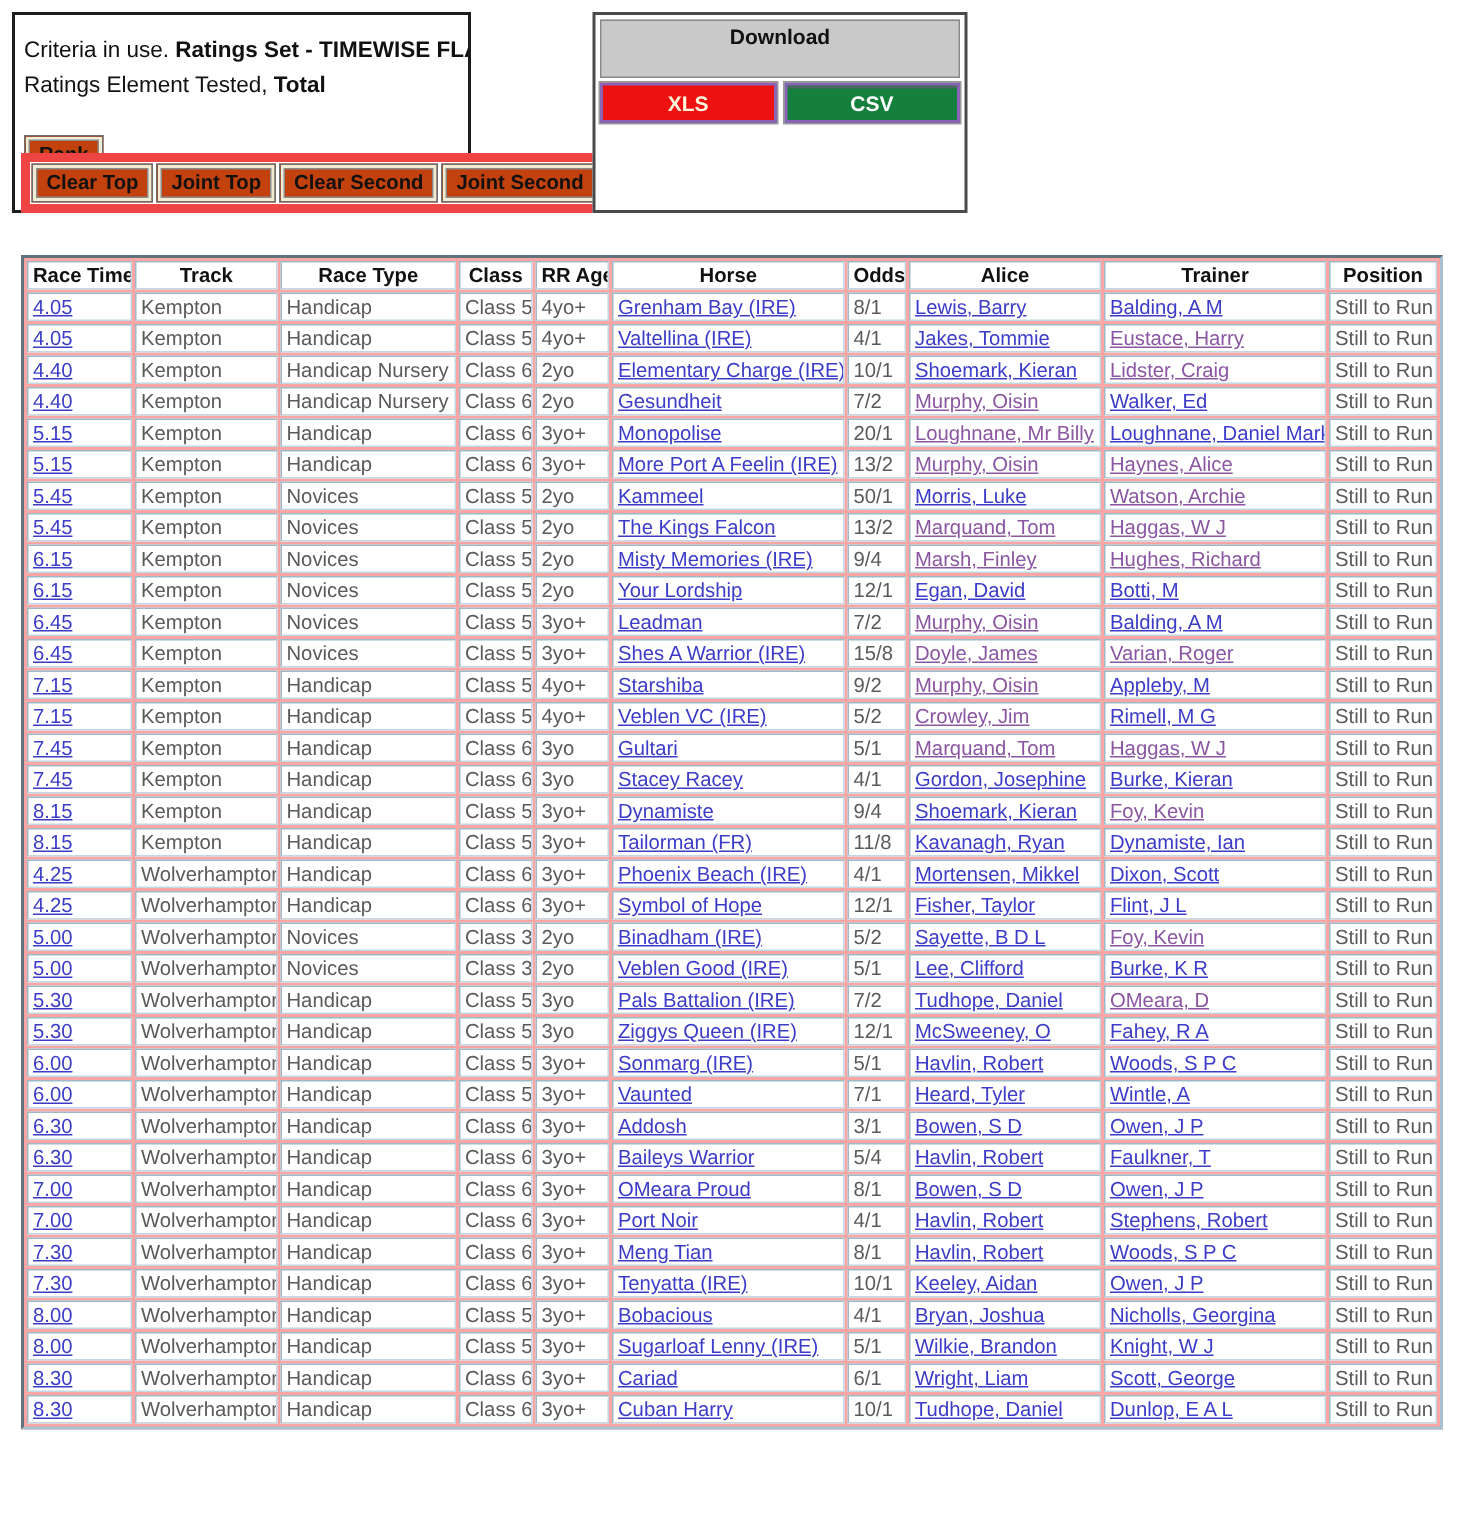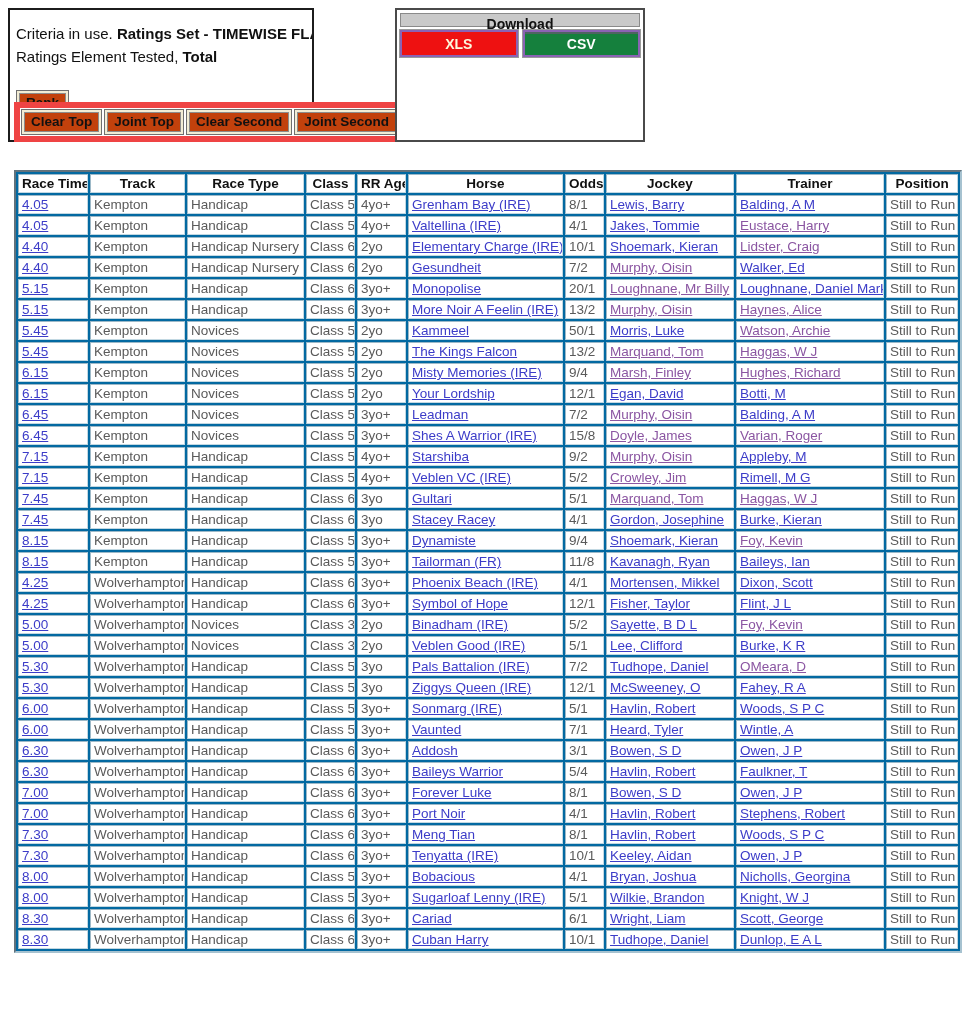--- a/index.html
+++ b/index.html
@@ -37,36 +37,36 @@
     display:inline-flex;border:6px solid #ef4444;padding:1px;background:#fff;
   }
   .choice-row .btn-beige{margin-right:2px;}
   .choice-row .btn-beige:last-child{margin-right:13px;}
   
   .download-box{
     position:absolute;left:395px;top:8px;width:250px;height:134px;
     border:2px solid #4a4a4a;background:#fff;
   }
   .download-bar{
-    margin:3px;height:14px;background:#c9c9c9;border:1px solid #8a8a8a;
+    margin:3px;height:39px;background:#c9c9c9;border:1px solid #8a8a8a;
     font-weight:bold;font-size:14px;color:#111;text-align:center;line-height:21px;
   }
   .dl-row{display:flex;gap:5px;margin:1px 3px 0 3px;border-radius:11px;}
   .dl-btn{
     flex:1;height:27px;font-weight:bold;font-size:14px;text-align:center;line-height:22px;
     border:2px solid #8a63b4;outline:1px solid #9a9a9a;cursor:pointer;
     font-family:"Liberation Sans", sans-serif;
   }
   .dl-xls{background:#ee1111;color:#fdf8dc;}
   .dl-csv{background:#000000;color:#ffffff;box-shadow:inset 0 2px 0 #4e6462;}
   
   table.race-table{
     position:absolute;left:14px;top:170px;width:944px;
     table-layout:fixed;border-collapse:separate;border-spacing:2px;
-    background:#0369a1;
+    background:#fca5a5;
     border:2px solid;border-color:#62727c #a6c2d0 #a6c2d0 #62727c;
   }
   .race-table th,.race-table td{
     border:1px solid;border-color:#9db9c8 #c2d8e2 #c2d8e2 #9db9c8;
     padding:1px 3px;height:19px;font-size:13.5px;
     white-space:nowrap;overflow:hidden;background:#fff;
   }
   .race-table th{font-weight:bold;color:#111;text-align:center;}
   .race-table td{color:#5a5a5a;text-align:left;}
   .race-table a{color:var(--link);text-decoration:underline;}
@@ -118,21 +118,21 @@
   </colgroup>
   <thead>
     <tr>
         <th>Race Time</th>
         <th>Track</th>
         <th>Race Type</th>
         <th>Class</th>
         <th>RR Age</th>
         <th>Horse</th>
         <th>Odds</th>
-        <th>Jockey</th>
+        <th>Alice</th>
         <th>Trainer</th>
         <th>Position</th>
       </tr>
   </thead>
   <tbody>
       <tr>
         <td><a href="#">4.05</a></td>
         <td>Kempton</td>
         <td>Handicap</td>
         <td>Class 5</td>
@@ -190,21 +190,21 @@
         <td><a href="#" class="visited">Loughnane, Mr Billy</a></td>
         <td><a href="#">Loughnane, Daniel Mark</a></td>
         <td>Still to Run</td>
       </tr>
       <tr>
         <td><a href="#">5.15</a></td>
         <td>Kempton</td>
         <td>Handicap</td>
         <td>Class 6</td>
         <td>3yo+</td>
-        <td><a href="#">More Noir A Feelin (IRE)</a></td>
+        <td><a href="#">More Port A Feelin (IRE)</a></td>
         <td>13/2</td>
         <td><a href="#" class="visited">Murphy, Oisin</a></td>
         <td><a href="#" class="visited">Haynes, Alice</a></td>
         <td>Still to Run</td>
       </tr>
       <tr>
         <td><a href="#">5.45</a></td>
         <td>Kempton</td>
         <td>Novices</td>
         <td>Class 5</td>
@@ -337,21 +337,21 @@
       </tr>
       <tr>
         <td><a href="#">8.15</a></td>
         <td>Kempton</td>
         <td>Handicap</td>
         <td>Class 5</td>
         <td>3yo+</td>
         <td><a href="#">Tailorman (FR)</a></td>
         <td>11/8</td>
         <td><a href="#">Kavanagh, Ryan</a></td>
-        <td><a href="#">Baileys, Ian</a></td>
+        <td><a href="#">Dynamiste, Ian</a></td>
         <td>Still to Run</td>
       </tr>
       <tr>
         <td><a href="#">4.25</a></td>
         <td>Wolverhampton</td>
         <td>Handicap</td>
         <td>Class 6</td>
         <td>3yo+</td>
         <td><a href="#">Phoenix Beach (IRE)</a></td>
         <td>4/1</td>
@@ -466,21 +466,21 @@
         <td><a href="#">Havlin, Robert</a></td>
         <td><a href="#">Faulkner, T</a></td>
         <td>Still to Run</td>
       </tr>
       <tr>
         <td><a href="#">7.00</a></td>
         <td>Wolverhampton</td>
         <td>Handicap</td>
         <td>Class 6</td>
         <td>3yo+</td>
-        <td><a href="#">Forever Luke</a></td>
+        <td><a href="#">OMeara Proud</a></td>
         <td>8/1</td>
         <td><a href="#">Bowen, S D</a></td>
         <td><a href="#">Owen, J P</a></td>
         <td>Still to Run</td>
       </tr>
       <tr>
         <td><a href="#">7.00</a></td>
         <td>Wolverhampton</td>
         <td>Handicap</td>
         <td>Class 6</td>

